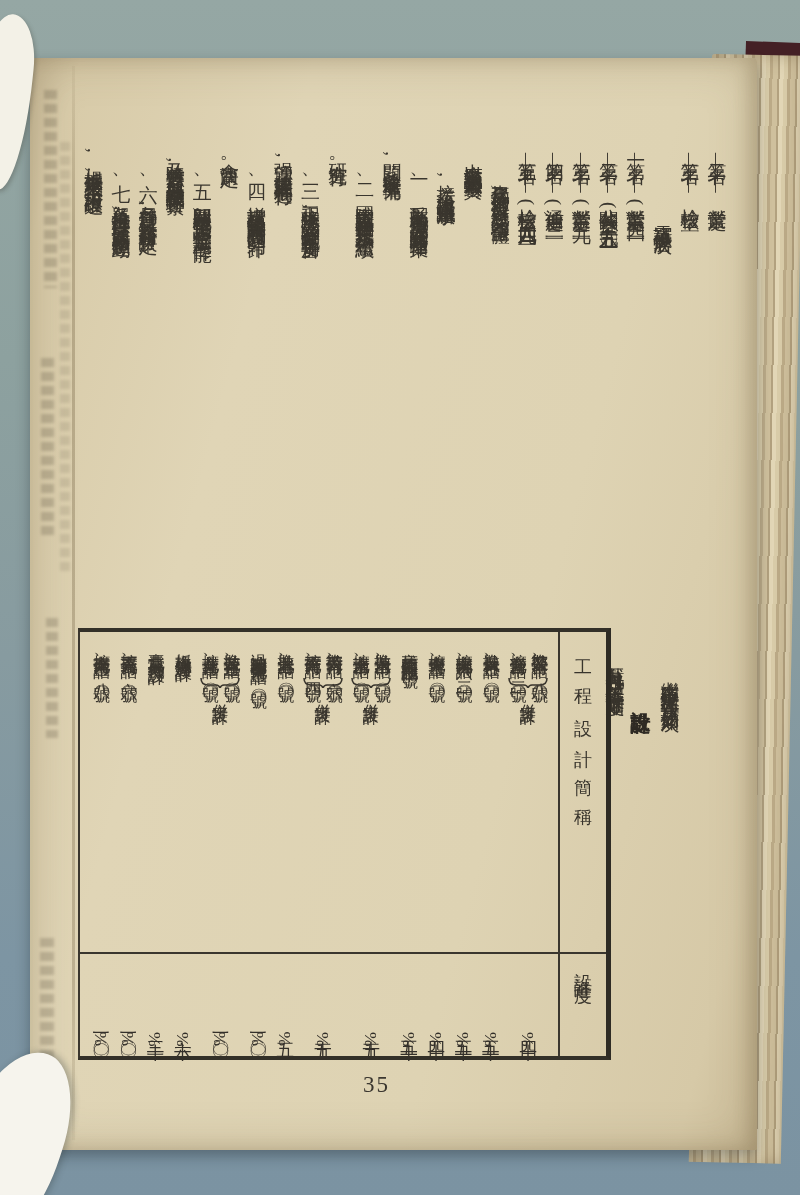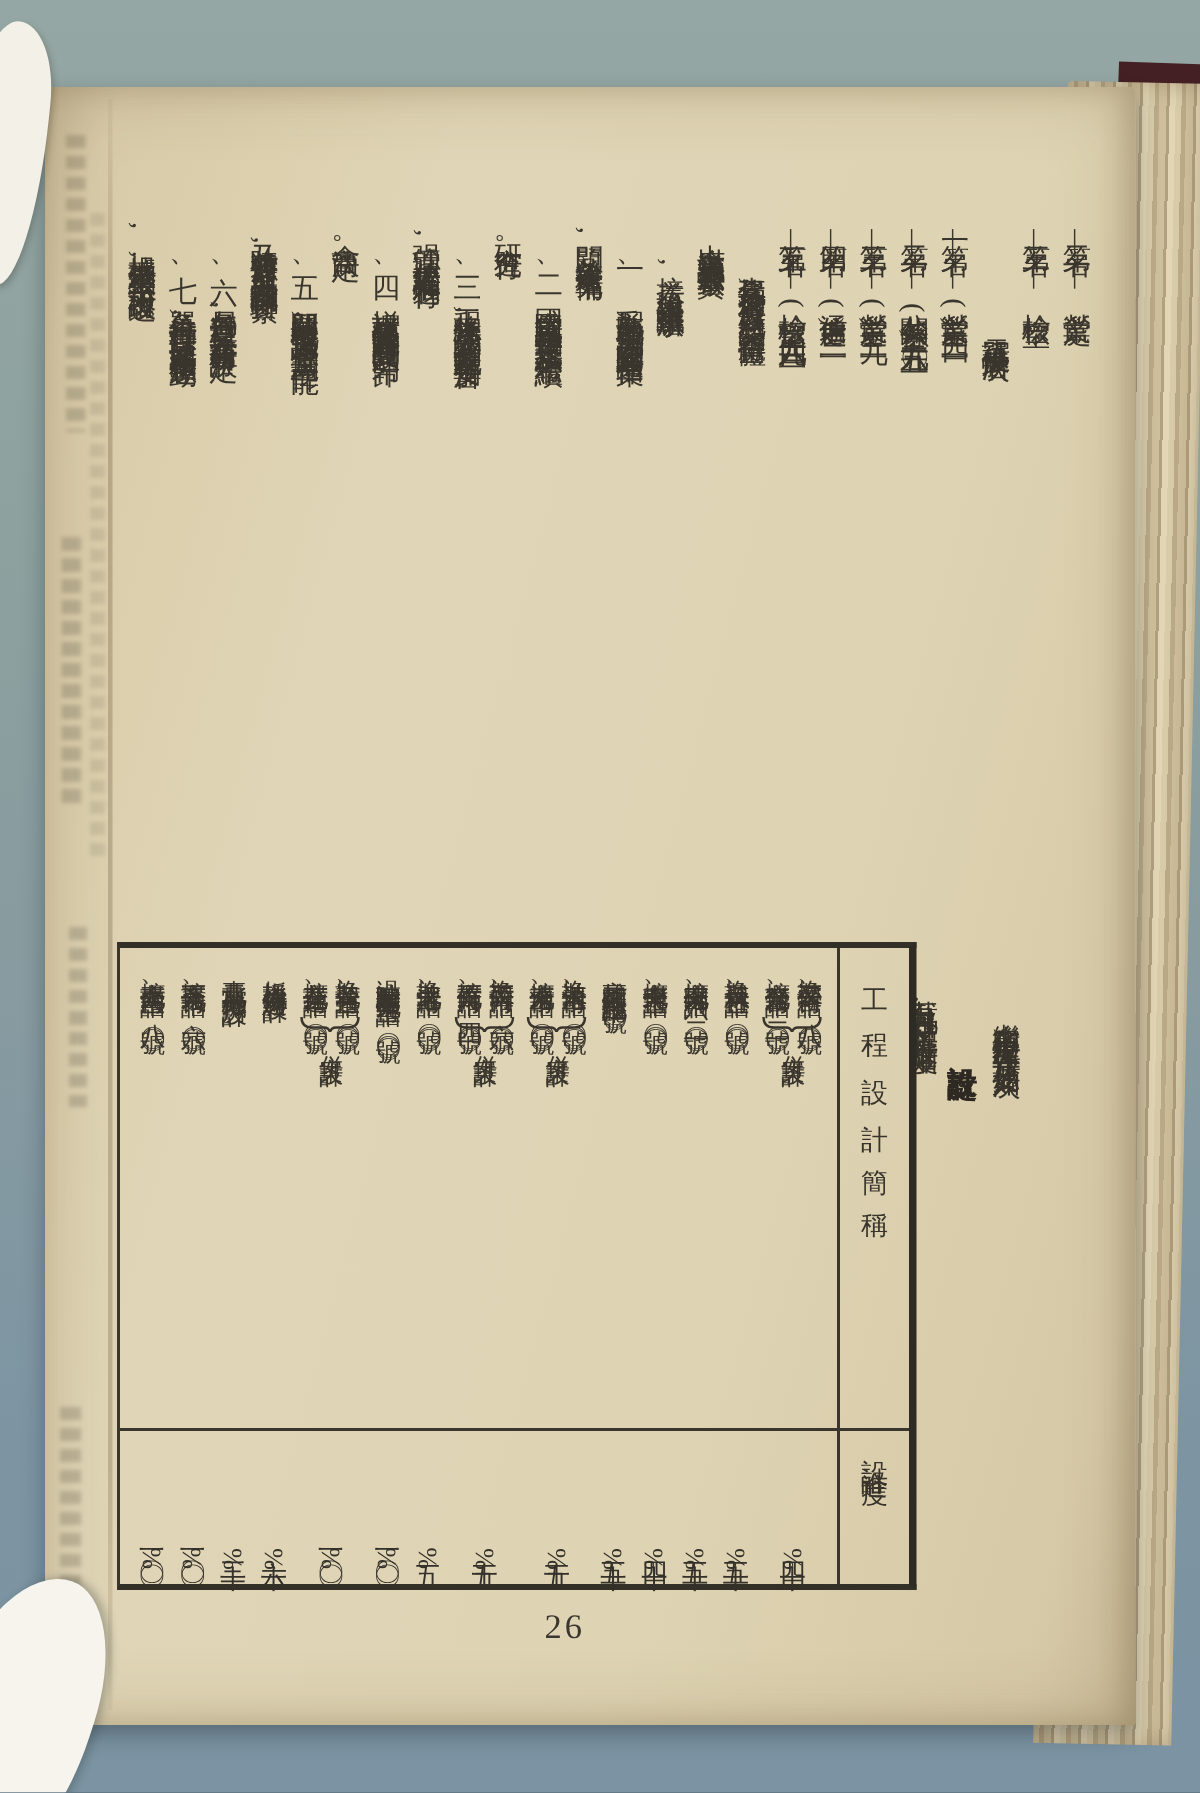--- a/index.html
+++ b/index.html
@@ -204,18 +204,18 @@
         </div>
 
         <div class="trow w1">
           <div class="v vname">擴充臺南市話三、八〇〇號</div>
           <div class="v vval">一〇〇%</div>
         </div>
 
       </div>
     </div>
 
-    <div class="pageno">26</div>
+    <div class="pageno">35</div>
   </div>
 
   <div class="curl-top"></div>
   <div class="curl-bottom"></div>
 </div>
 
 </body></html>

